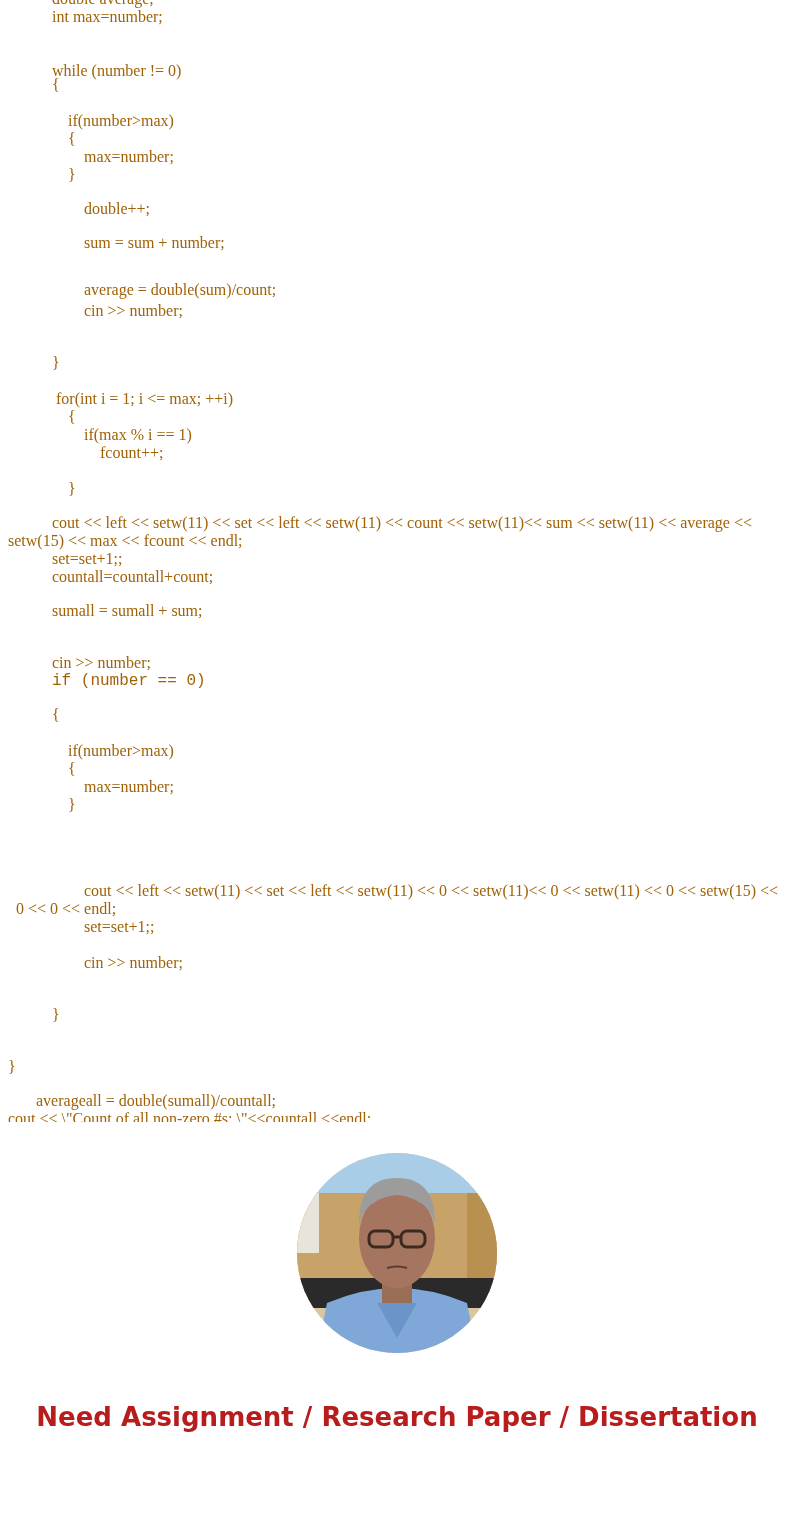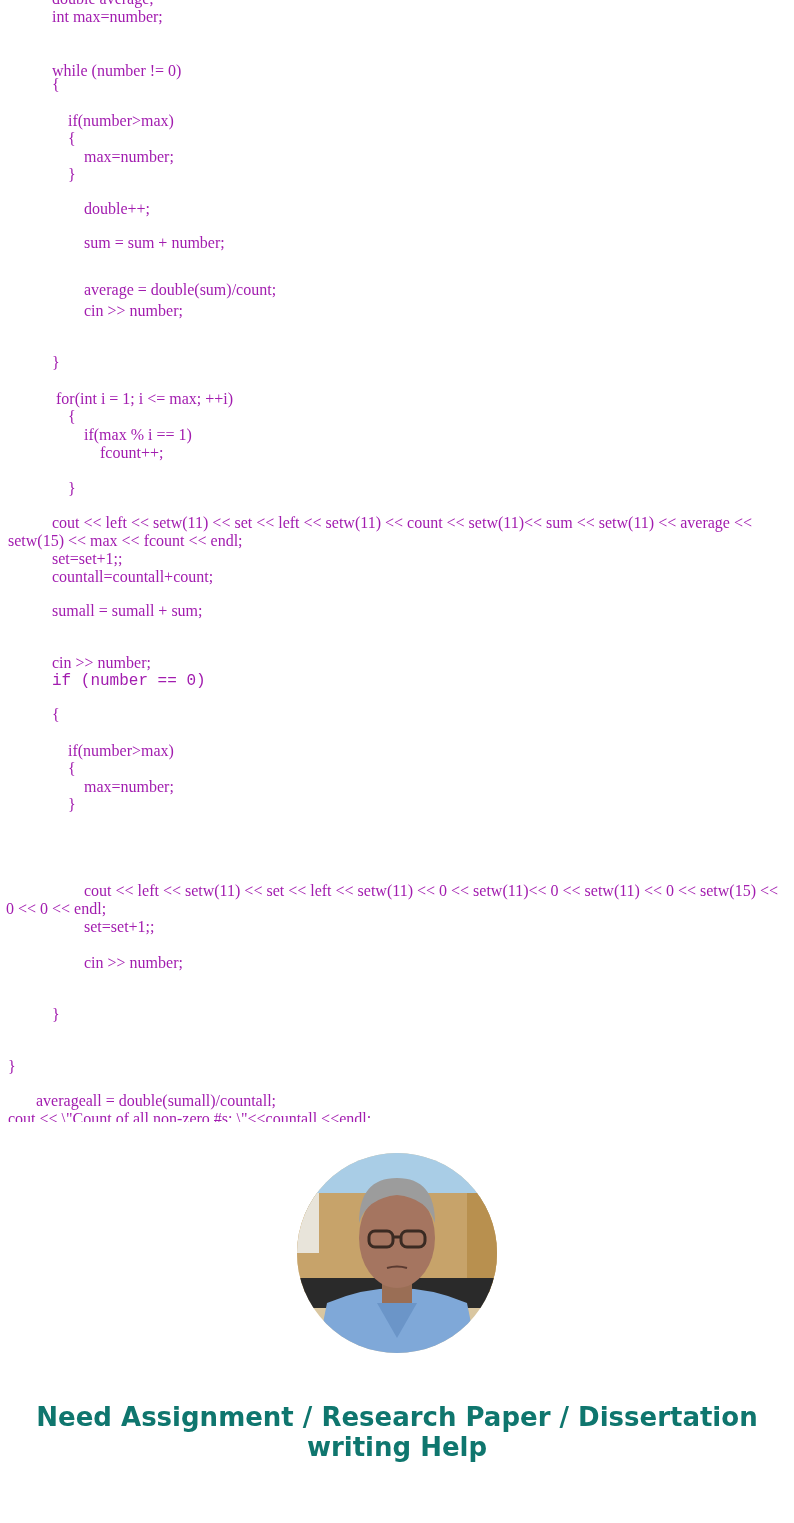--- a/index.html
+++ b/index.html
@@ -1,35 +1,35 @@
 <!DOCTYPE html>
 <html><head>
   <meta charset="utf-8">
   <style>
     html, body { margin: 0; padding: 0; background: #ffffff; }
     body { width: 794px; height: 1523px; position: relative; overflow: hidden; }
     .code-area {
       position: absolute; left: 0; top: 0; width: 794px; height: 1122px;
       overflow: hidden;
       font-family: "Liberation Serif", "DejaVu Serif", serif;
-      font-size: 16px; color: #a21caf;
+      font-size: 16px; color: #a16207;
     }
     .ln {
       position: absolute; white-space: pre; line-height: 18px;
     }
     .avatar {
       position: absolute; left: 297px; top: 1153px; width: 200px; height: 200px;
       border-radius: 50%; overflow: hidden;
       background: #d9c6a0;
     }
     .avatar svg { display: block; }
     .cta {
       position: absolute; left: 0; top: 1402px; width: 794px; text-align: center;
       font-family: "DejaVu Sans", sans-serif; font-weight: bold;
-      font-size: 26px; line-height: 30px; color: #0f766e;
+      font-size: 26px; line-height: 30px; color: #b91c1c;
     }
   </style>
 </head>
 <body>
 
 <div class="code-area" id="code-area">
     <div class="ln" style="left: 52px; top: -10px;">double average;</div>
     <div class="ln" style="left: 52px; top: 8px;">int max=number;</div>
     <div class="ln" style="left: 52px; top: 42px; margin-top: 20px;">while (number != 0)</div>
     <div class="ln" style="left: 52px; top: 76px;">{</div>
@@ -59,21 +59,21 @@
     <div class="ln" style="left: 68px; top: 796px;">}</div>
     <div class="ln" style="left: 84px; top: 918px;">set=set+1;;</div>
     <div class="ln" style="left: 84px; top: 954px;">cin &gt;&gt; number;</div>
     <div class="ln" style="left: 52px; top: 1006px;">}</div>
     <div class="ln" style="left: 8px; top: 1058px;">}</div>
     <div class="ln" style="left: 8px; top: 1092px; margin-left: 28px;">averageall = double(sumall)/countall;</div>
     <div class="ln" style="left: 8px; top: 1110px;">cout &lt;&lt; \"Count of all non-zero #s: \"&lt;&lt;countall &lt;&lt;endl;</div>
     <div class="ln" style="left: 52px; top: 514px;">cout &lt;&lt; left &lt;&lt; setw(11) &lt;&lt; set &lt;&lt; left &lt;&lt; setw(11) &lt;&lt; count &lt;&lt; setw(11)&lt;&lt; sum &lt;&lt; setw(11) &lt;&lt; average &lt;&lt;</div>
     <div class="ln" style="left: 8px; top: 532px;">setw(15) &lt;&lt; max &lt;&lt; fcount &lt;&lt; endl;</div>
     <div class="ln" style="left: 84px; top: 882px;">cout &lt;&lt; left &lt;&lt; setw(11) &lt;&lt; set &lt;&lt; left &lt;&lt; setw(11) &lt;&lt; 0 &lt;&lt; setw(11)&lt;&lt; 0 &lt;&lt; setw(11) &lt;&lt; 0 &lt;&lt; setw(15) &lt;&lt;</div>
-    <div class="ln" style="left: 6px; top: 900px;">0 &lt;&lt; 0 &lt;&lt; endl;</div>
+    <div class="ln" style="left: 16px; top: 900px;">0 &lt;&lt; 0 &lt;&lt; endl;</div>
   </div>
 
 <div class="avatar">
   <svg width="200" height="200" viewBox="0 0 200 200">
     <rect x="0" y="0" width="200" height="60" fill="#a9cde6"></rect>
     <rect x="0" y="40" width="200" height="100" fill="#c7a36a"></rect>
     <rect x="0" y="40" width="22" height="60" fill="#e8e4da"></rect>
     <rect x="170" y="40" width="30" height="100" fill="#b8904f"></rect>
     <rect x="0" y="125" width="200" height="30" fill="#2a2a2a"></rect>
     <path d="M20 200 L30 150 Q100 120 170 150 L180 200 Z" fill="#7fa8d8"></path>
@@ -83,14 +83,13 @@
     <path d="M62 70 Q62 25 100 25 Q138 25 138 70 Q130 45 100 42 Q70 45 62 70 Z" fill="#9c9c9c"></path>
     <rect x="72" y="78" width="24" height="16" rx="6" fill="none" stroke="#3a2a22" stroke-width="3"></rect>
     <rect x="104" y="78" width="24" height="16" rx="6" fill="none" stroke="#3a2a22" stroke-width="3"></rect>
     <line x1="96" y1="84" x2="104" y2="84" stroke="#3a2a22" stroke-width="3"></line>
     <path d="M90 115 Q100 112 110 115" stroke="#5a3a30" stroke-width="2" fill="none"></path>
   </svg>
 </div>
 
 <div class="cta">
   <div>Need Assignment / Research Paper / Dissertation</div>
-  <div>writing Help</div>
 </div>
 
 </body></html>

